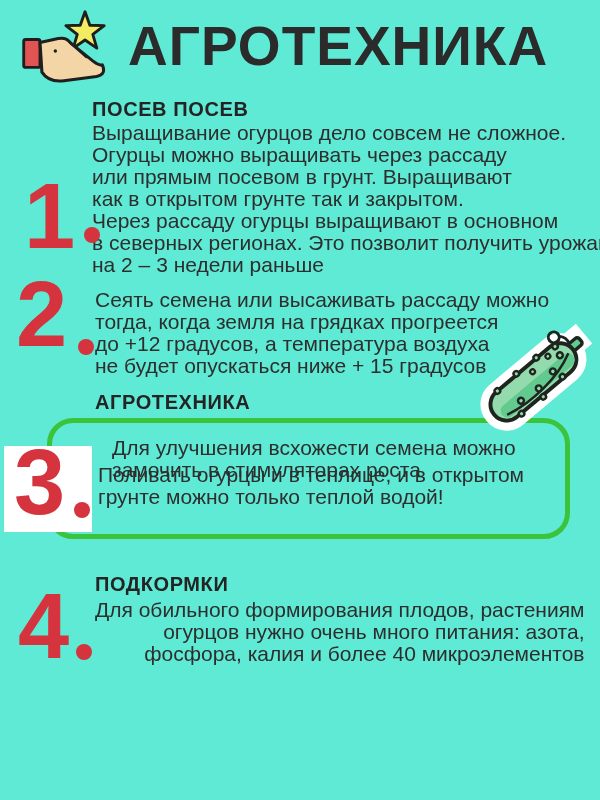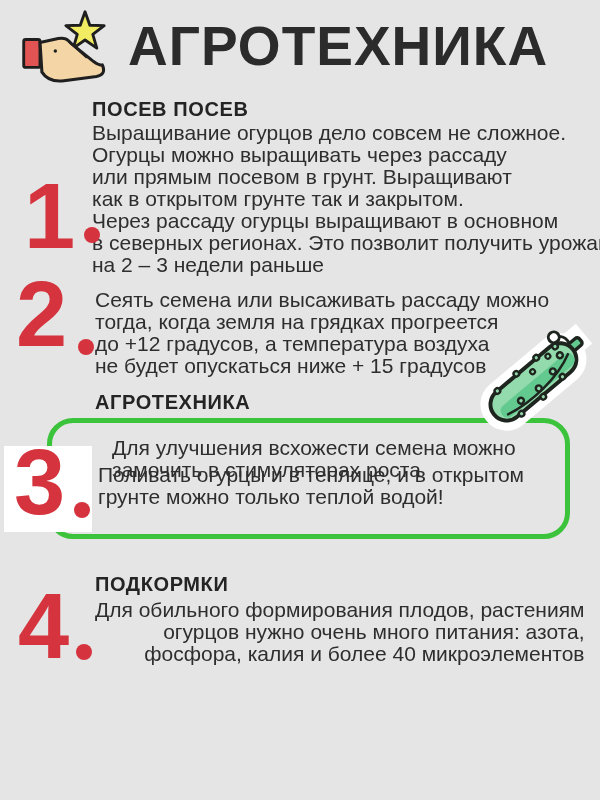--- a/index.html
+++ b/index.html
@@ -1,20 +1,20 @@
 <!DOCTYPE html>
 <html><head>
 <meta charset="utf-8">
 <style>
   * { margin: 0; padding: 0; box-sizing: border-box; }
   body { background: #ffffff; font-family: "Liberation Sans", sans-serif; }
   .page {
     position: relative;
     width: 600px; height: 800px;
-    background: #e5e5e5;
+    background: #5eead4;
     overflow: hidden;
     color: #2e2e2e;
   }
   .abs { position: absolute; }
   .title {
     left: 128px; top: 14px; width: 470px;
     font-size: 55px; font-weight: 600; letter-spacing: 1px;
     color: #2b2b2b; white-space: nowrap;
   }
   .hand-icon { left: 8px; top: 6px; width: 110px; height: 92px; }

